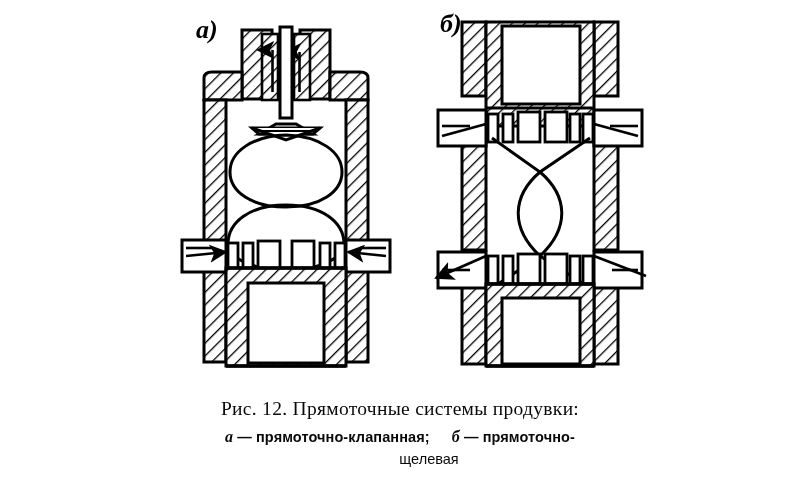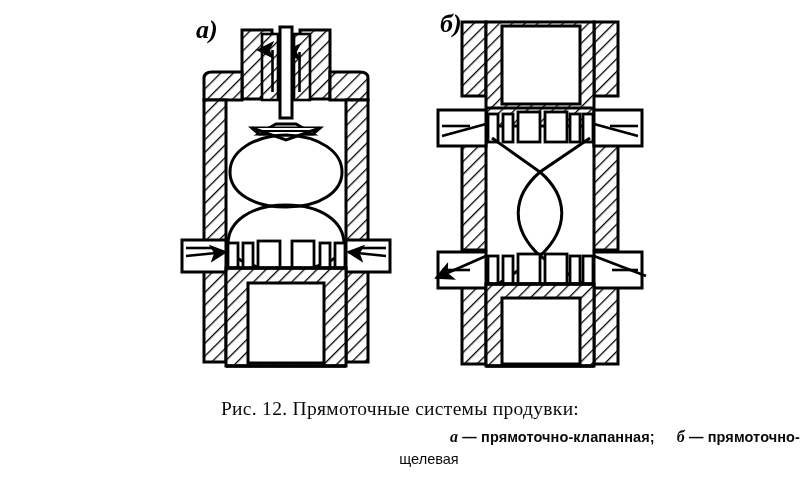--- a/index.html
+++ b/index.html
@@ -46,21 +46,20 @@
   }
   .caption-line-2 {
     font-family: "Liberation Sans", "DejaVu Sans", sans-serif;
     font-size: 14.5px;
     font-weight: 700;
     letter-spacing: 0.1px;
     color: #0a0a0a;
     white-space: nowrap;
     line-height: 22px;
     margin-top: 4px;
-    text-align: right;
   }
   .caption-line-3 {
     font-family: "Liberation Sans", "DejaVu Sans", sans-serif;
     font-size: 14.5px;
     font-weight: 400;
     color: #0a0a0a;
     line-height: 20px;
     margin-top: 1px;
     padding-left: 58px;
   }

